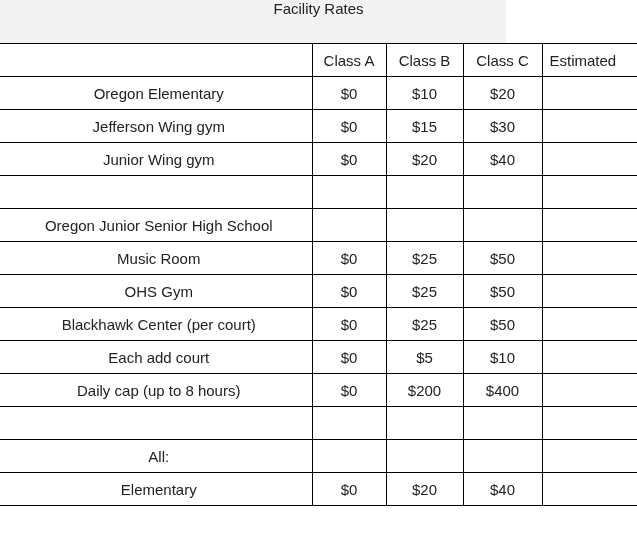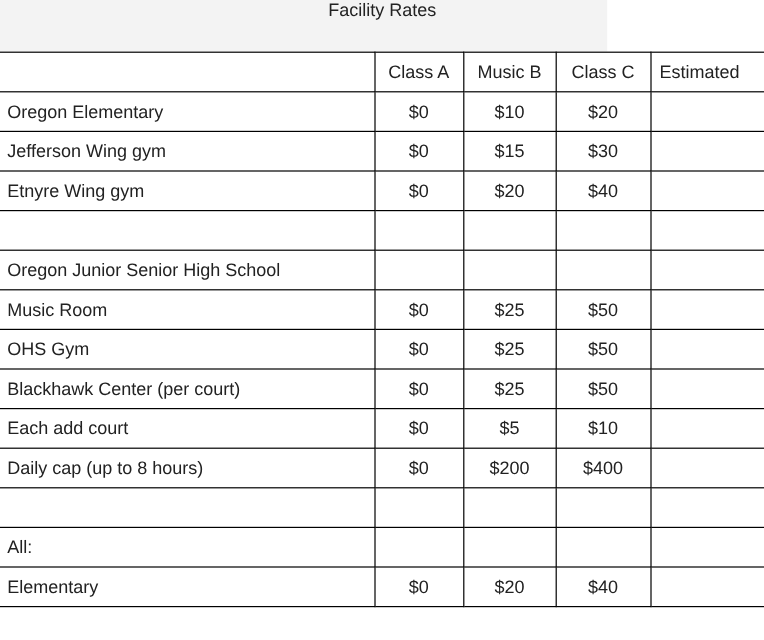--- a/index.html
+++ b/index.html
@@ -51,21 +51,21 @@
     border: 1.5px solid #000000;
     height: 32px;
     padding: 0;
     font-size: 15px;
     font-weight: normal;
     white-space: nowrap;
     overflow: hidden;
   }
   tr:first-child td, tr:first-child th { border-top: 1.5px solid #000; }
   td:first-child, th:first-child { border-left: none; }
-  td.name { padding-left: 6px; text-align: left; }
+  td.name { padding-left: 6px; text-align: center; }
   td.val { text-align: center; }
   th.col { text-align: center; margin-top: 24px; }
   th.col.est { text-align: left; padding-left: 7px; }
   col.c0 { width: 312px; }
   col.c1 { width: 74px; }
   col.c2 { width: 77px; }
   col.c3 { width: 79px; }
   col.c4 { width: 97px; }
 </style>
 </head>
@@ -80,42 +80,42 @@
     <col class="c0">
       <col class="c1">
       <col class="c2">
       <col class="c3">
       <col class="c4">
   </colgroup>
   <thead>
     <tr>
       <th class="col"></th>
       <th class="col">Class A</th>
-      <th class="col">Music B</th>
+      <th class="col">Class B</th>
       <th class="col">Class C</th>
       <th class="col est">Estimated</th>
     </tr>
   </thead>
   <tbody>
     <tr>
       <td class="name">Oregon Elementary</td>
       <td class="val">$0</td>
       <td class="val">$10</td>
       <td class="val">$20</td>
       <td class="val"></td>
     </tr>
     <tr>
       <td class="name">Jefferson Wing gym</td>
       <td class="val">$0</td>
       <td class="val">$15</td>
       <td class="val">$30</td>
       <td class="val"></td>
     </tr>
     <tr>
-      <td class="name">Etnyre Wing gym</td>
+      <td class="name">Junior Wing gym</td>
       <td class="val">$0</td>
       <td class="val">$20</td>
       <td class="val">$40</td>
       <td class="val"></td>
     </tr>
     <tr>
       <td class="name"></td>
       <td class="val"></td>
       <td class="val"></td>
       <td class="val"></td>

